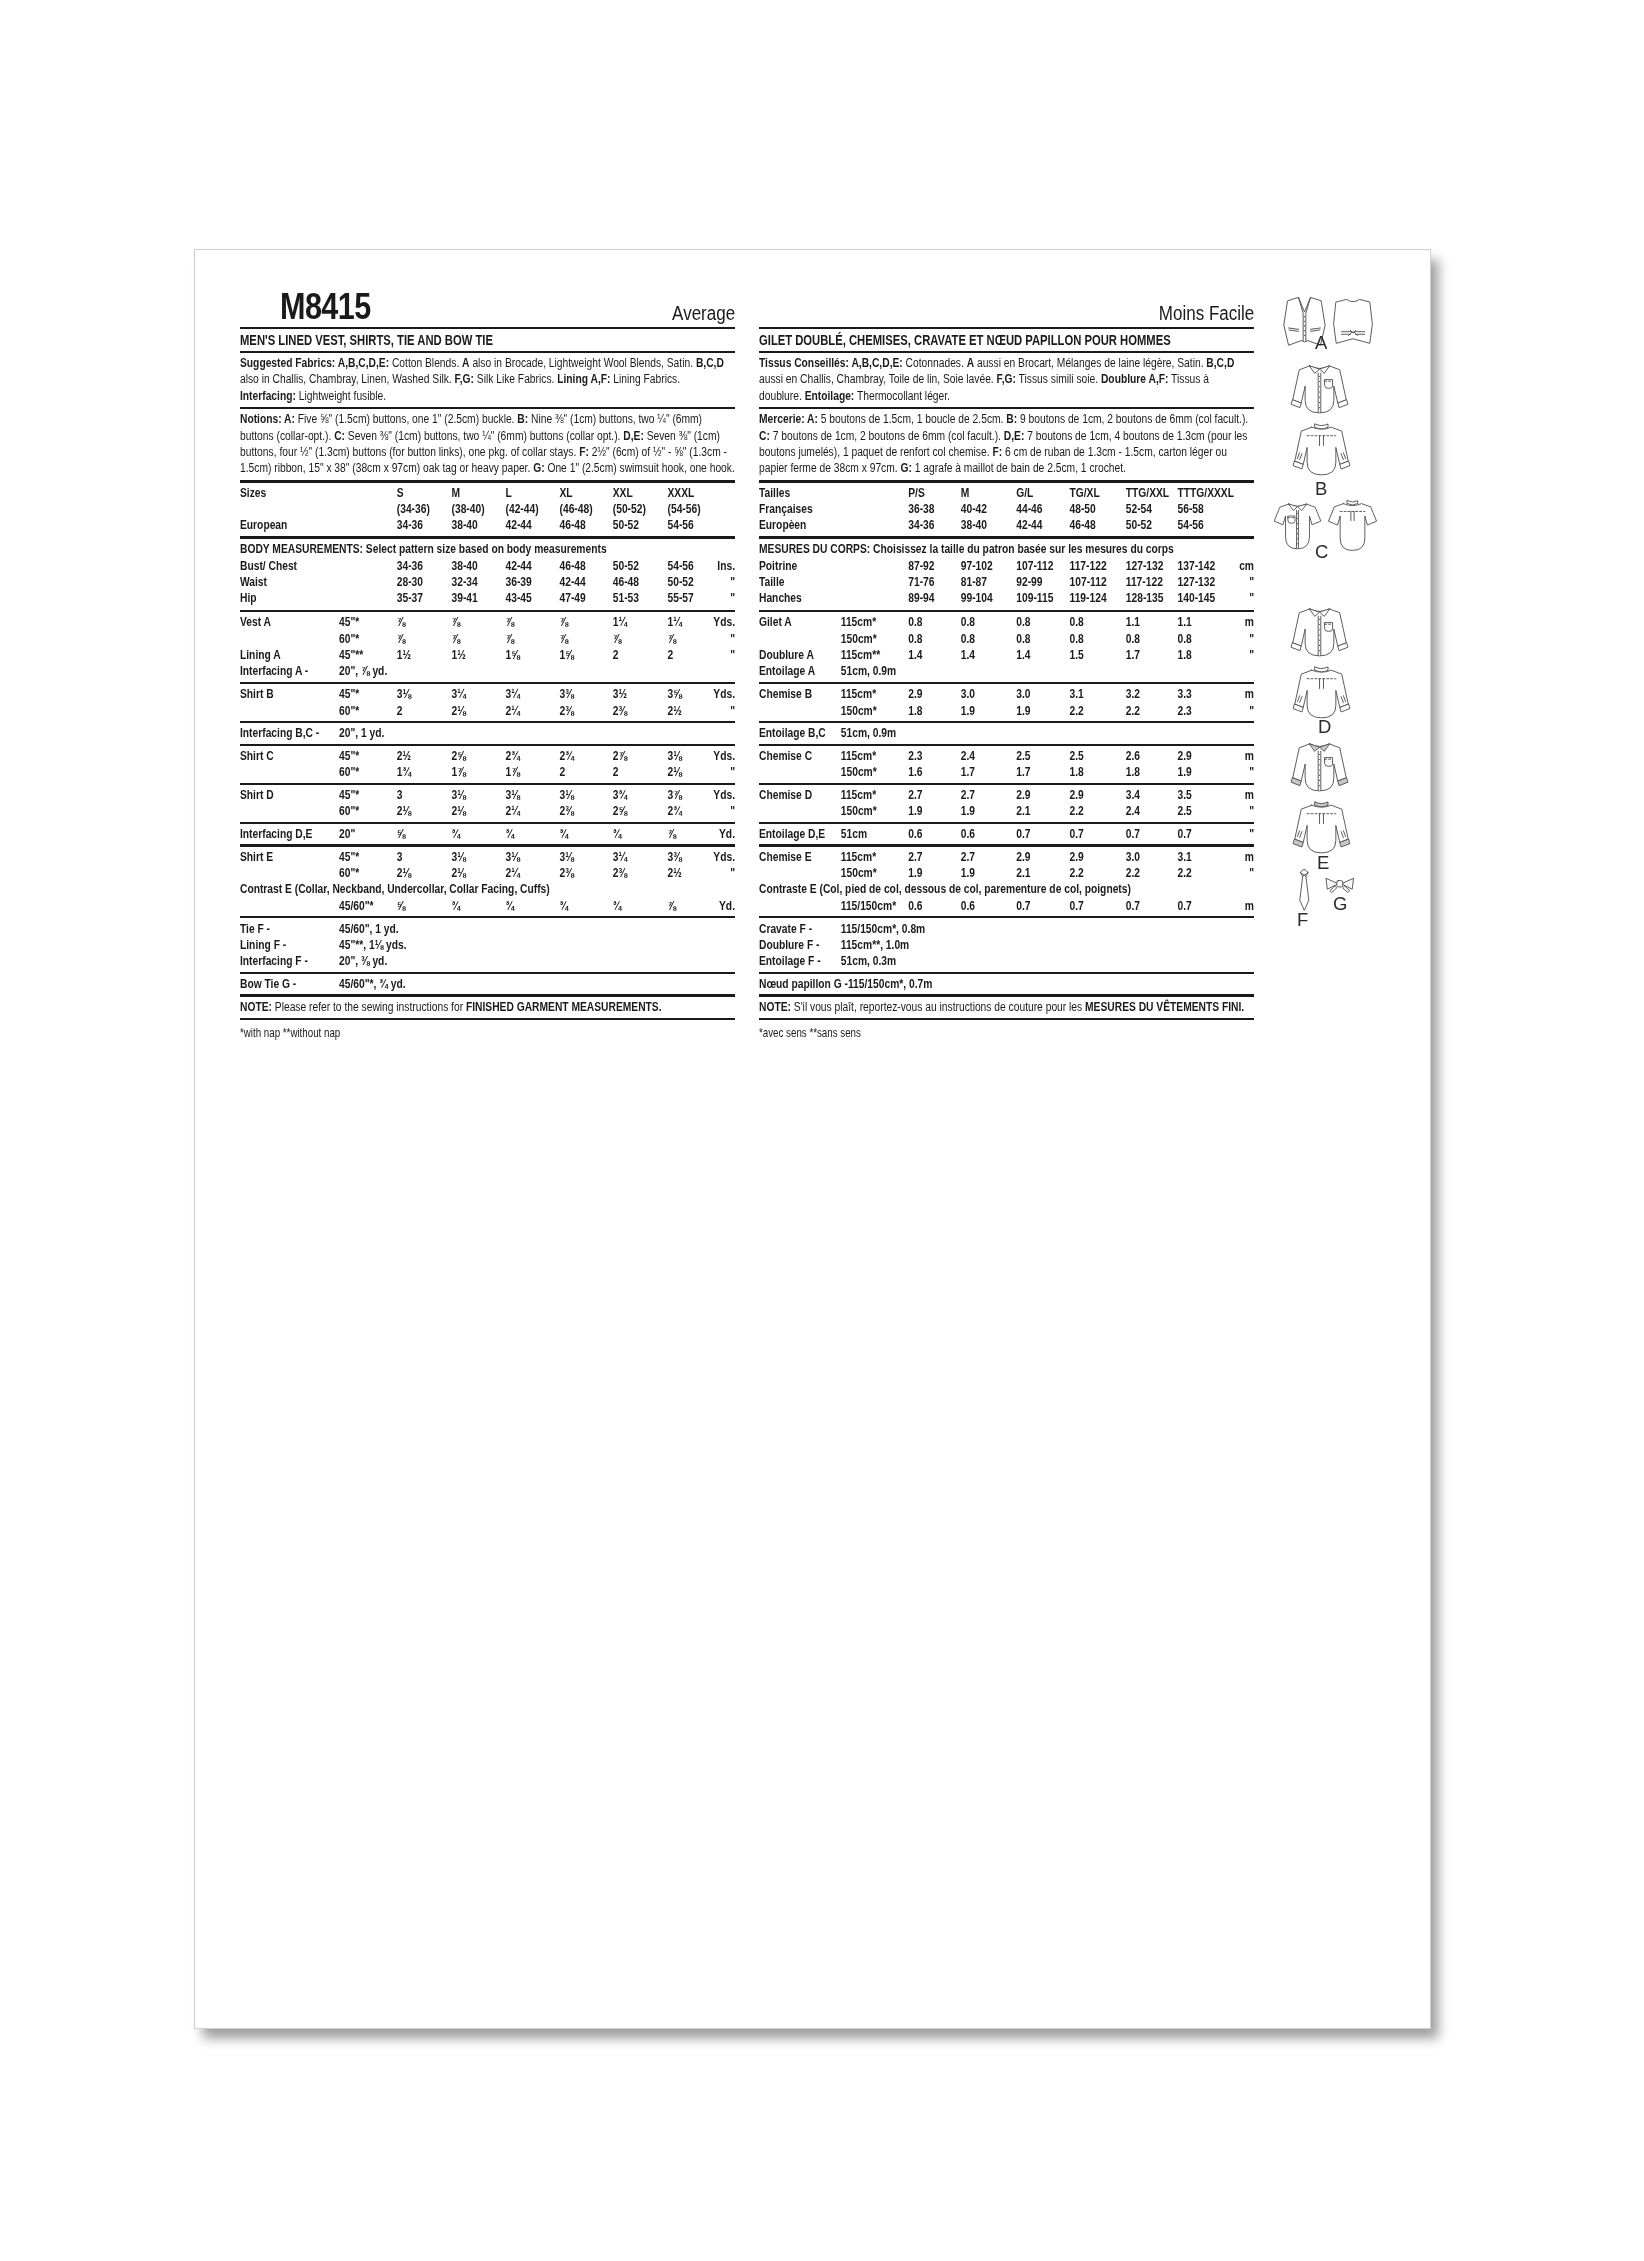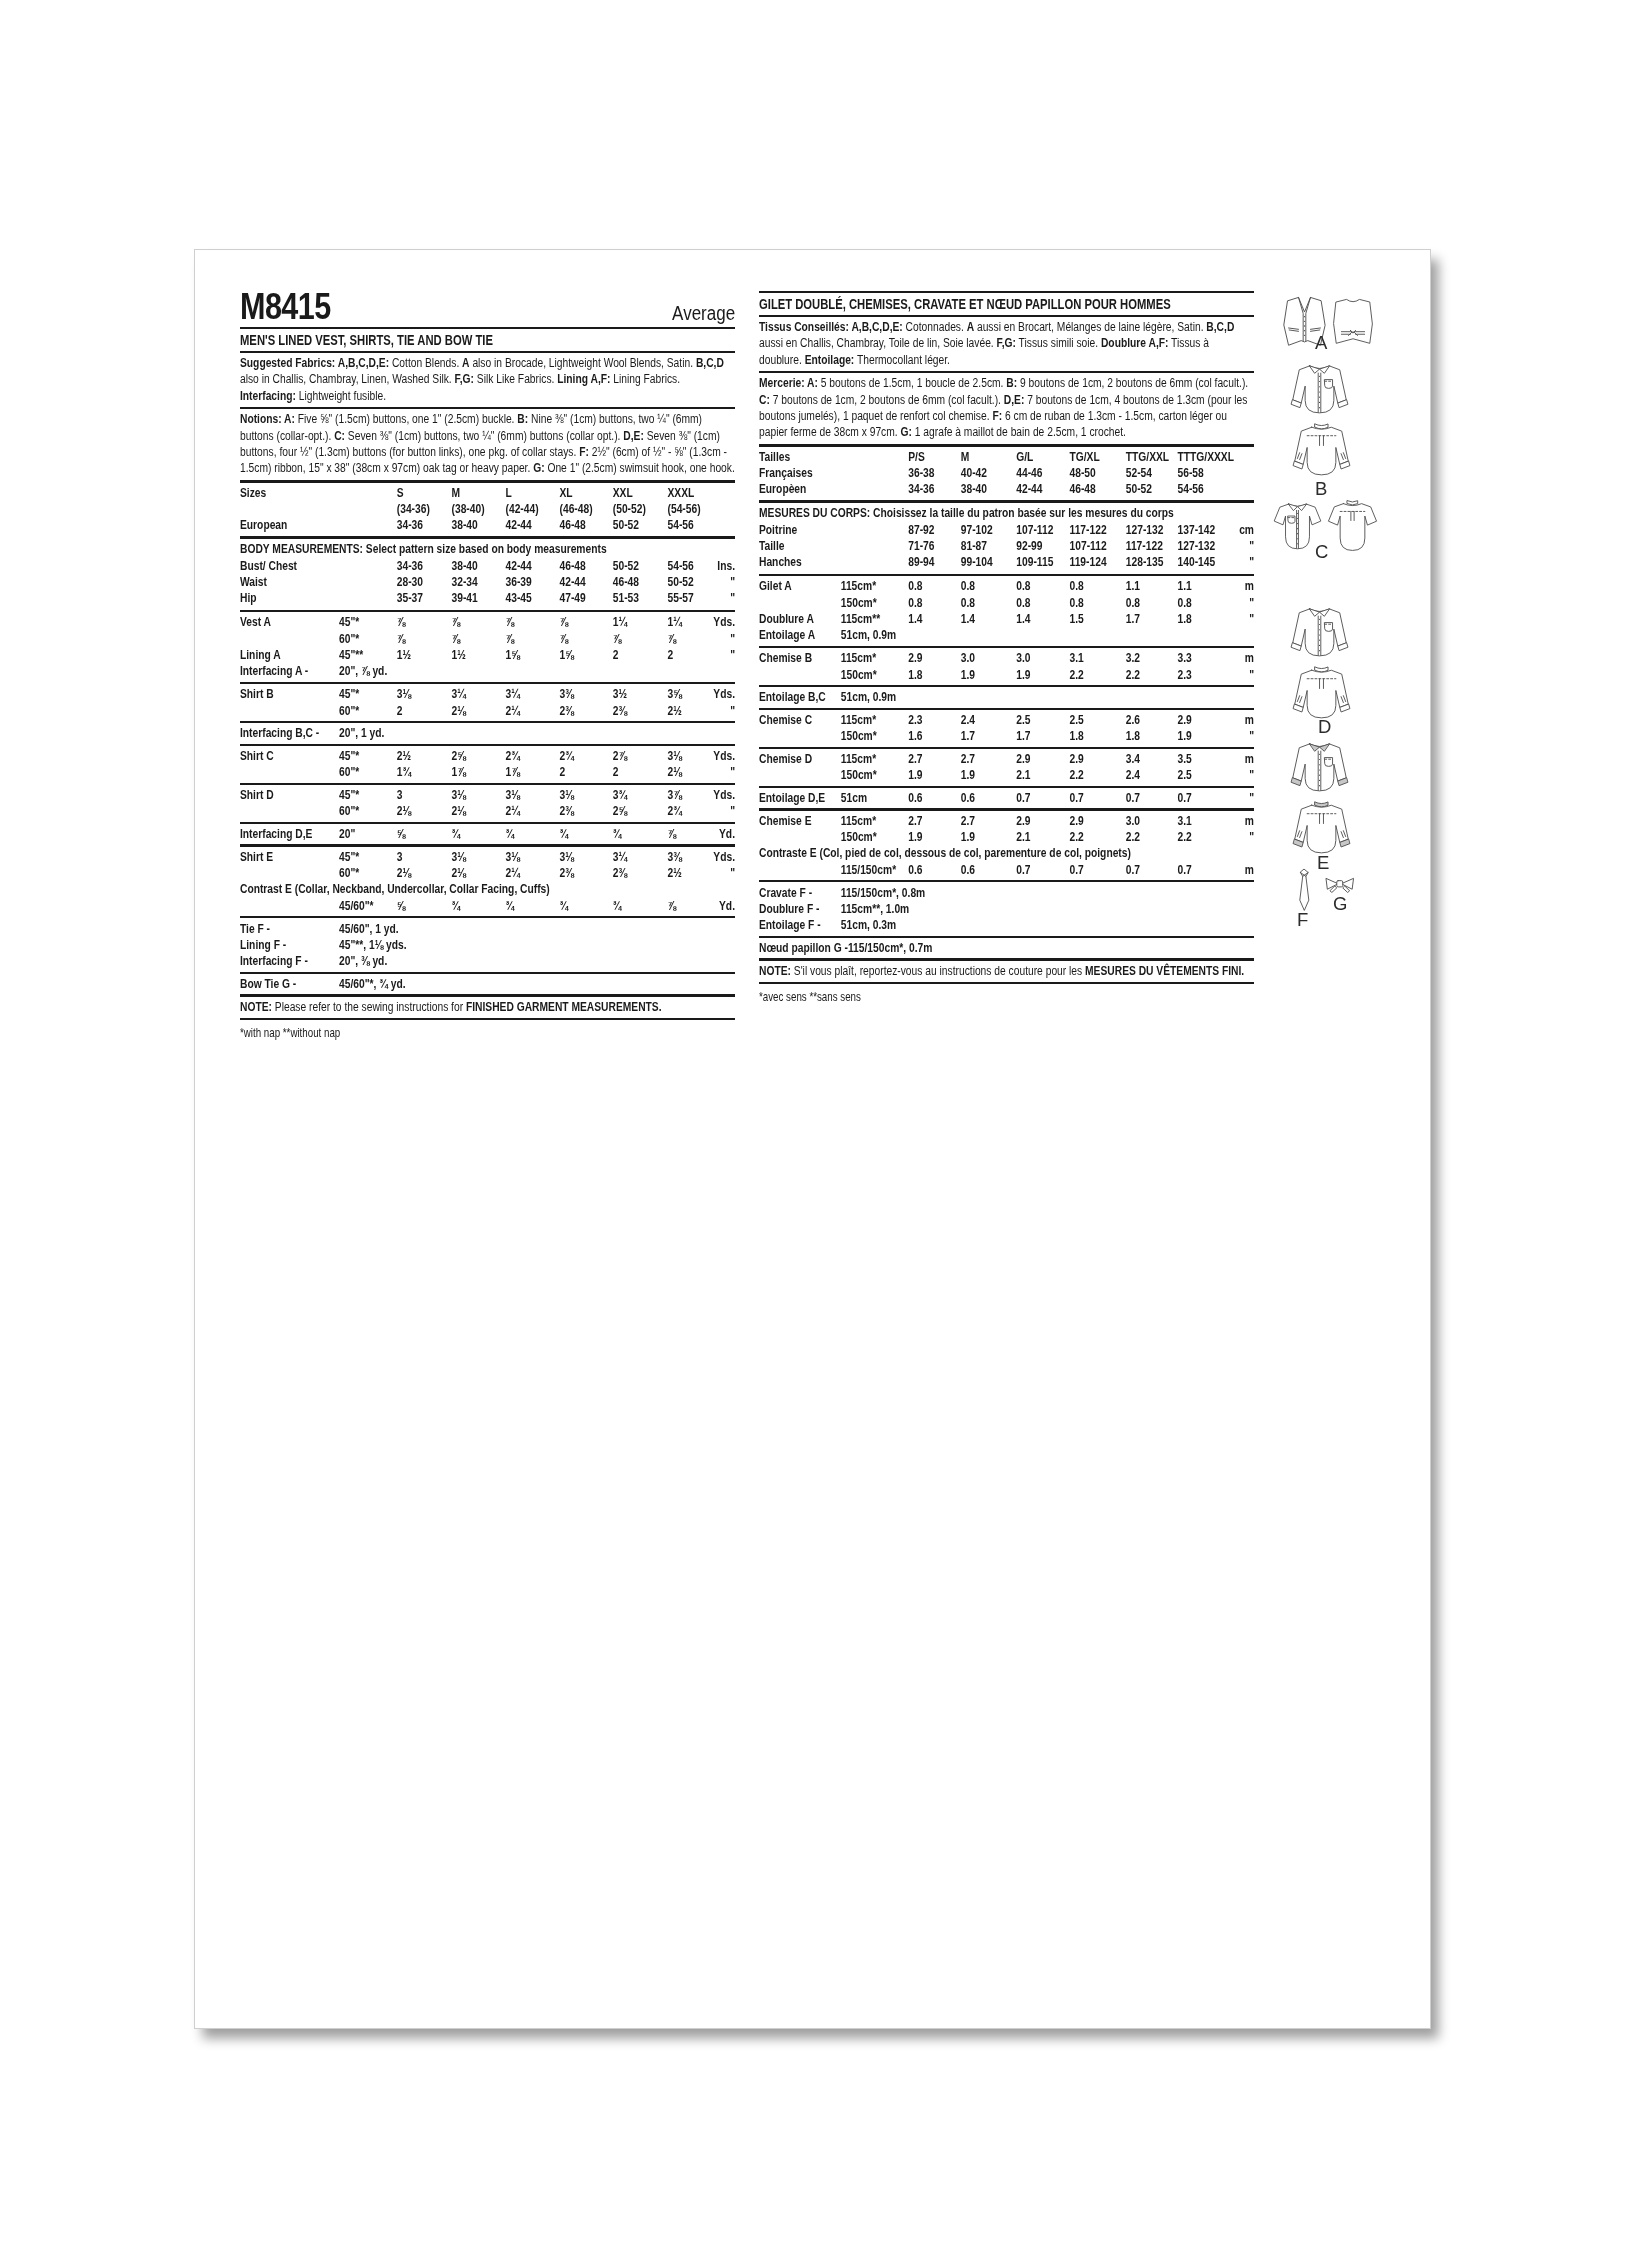--- a/index.html
+++ b/index.html
@@ -4,21 +4,21 @@
 <style>
   html,body{margin:0;padding:0;background:#ffffff;}
   body{width:1645px;height:2261px;position:relative;font-family:"Liberation Sans",sans-serif;color:#1a1a1a;}
   .page{position:absolute;left:194px;top:249px;width:1235px;height:1778px;background:#fff;
         border:0.7px solid #cfcfcf;box-shadow:8.2px 9.6px 11px rgba(0,0,0,0.38);}
   .col{position:absolute;top:38px;}
   .col-en{left:45px;width:495px;}
   .col-fr{left:564px;width:495px;}
   
   .cond{transform:scaleX(0.75);transform-origin:0 0;width:660px;}
-  .hdrblock{position:relative;height:36px;}
+  .hdrblock{position:relative;height:36px;margin-left:40px;}
   .pattern-number{position:absolute;left:0;bottom:-1.4px;margin:0;font-size:36px;font-weight:700;
         letter-spacing:-0.7px;transform:scaleX(0.85);transform-origin:0 100%;line-height:1;}
   .difficulty{position:absolute;right:0;bottom:0;font-size:20px;font-weight:400;
         transform:scaleX(0.85);transform-origin:100% 100%;line-height:1.1;white-space:nowrap;}
   .rule{background:#1a1a1a;border:none;margin:0;}
   .r3{height:2.1px;margin:2.1px 0;}
   .r4{height:2.7px;margin:2.7px 0 1.4px 0;}
   .r5{height:3.4px;margin:2.7px 0 1.4px 0;}
   .gtitle{font-size:15px;font-weight:700;line-height:18px;white-space:nowrap;margin:1.4px 0 0.7px 0;}
   .para{font-size:13.7px;font-weight:400;line-height:16.4px;margin:2.1px 0 2.7px 0;letter-spacing:0px;}
@@ -383,20 +383,23 @@
           <span class="s">45/60"*, ¾ yd.</span>
         </div>
         <div class="trule thin"></div>
       </div>
     <p class="note cond"><b>NOTE:</b> Please refer to the sewing instructions for <b>FINISHED GARMENT MEASUREMENTS.</b></p>
     <div class="rule r3"></div>
     <div class="footnote cond">*with nap   **without nap</div>
   </div>
 
   <div class="col col-fr">
+    <div class="hdrblock">
+      <div class="difficulty">Moins Facile</div>
+    </div>
     <div class="rule r4"></div>
     <div class="gtitle cond">GILET DOUBLÉ, CHEMISES, CRAVATE ET NŒUD PAPILLON POUR HOMMES</div>
     <div class="rule r3"></div>
     <p class="para cond p3"><b>Tissus Conseillés: A,B,C,D,E:</b> Cotonnades. <b>A</b> aussi en Brocart, Mélanges de laine légère, Satin. <b>B,C,D</b> aussi en Challis, Chambray, Toile de lin, Soie lavée. <b>F,G:</b> Tissus simili soie. <b>Doublure A,F:</b> Tissus à doublure. <b>Entoilage:</b> Thermocollant léger.</p>
     <div class="rule r3"></div>
     <p class="para cond p4"><b>Mercerie: A:</b> 5 boutons de 1.5cm, 1 boucle de 2.5cm. <b>B:</b> 9 boutons de 1cm, 2 boutons de 6mm (col facult.). <b>C:</b> 7 boutons de 1cm, 2 boutons de 6mm (col facult.). <b>D,E:</b> 7 boutons de 1cm, 4 boutons de 1.3cm (pour les boutons jumelés), 1 paquet de renfort col chemise. <b>F:</b> 6 cm de ruban de 1.3cm - 1.5cm, carton léger ou papier ferme de 38cm x 97cm. <b>G:</b> 1 agrafe à maillot de bain de 2.5cm, 1 crochet.</p>
     <div class="rule r5"></div>
     <div class="tbl cond">
         <div class="tr">
           <span class="l">Tailles</span>

